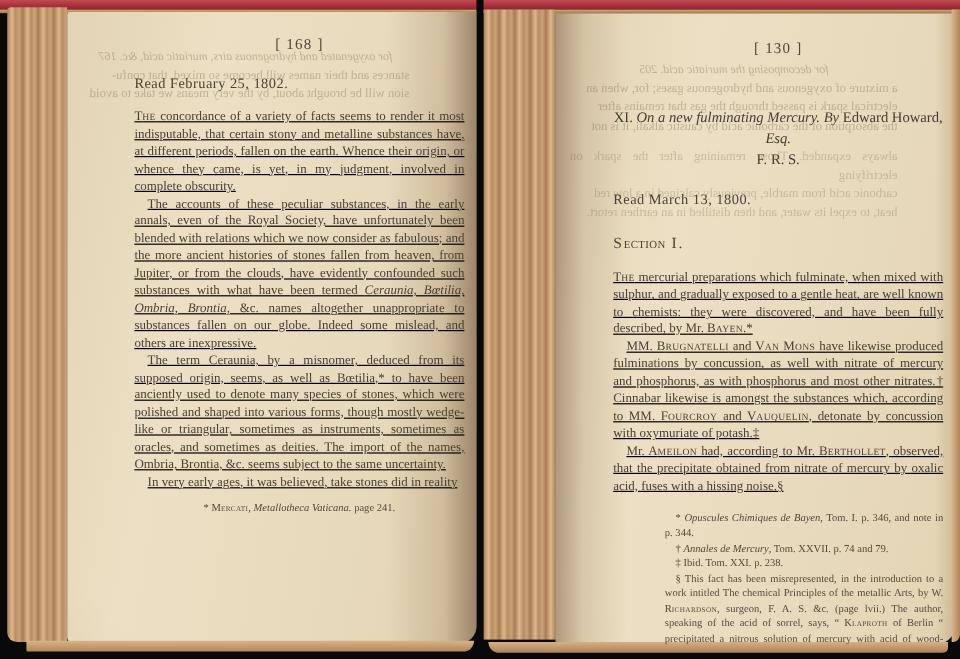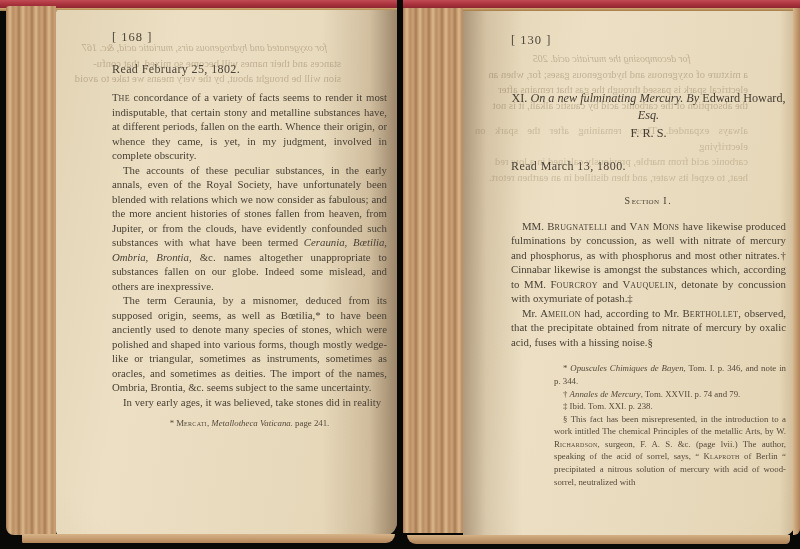--- a/index.html
+++ b/index.html
@@ -47,33 +47,33 @@
     background:linear-gradient(to right, rgba(96,64,38,.42) 0%, rgba(128,94,58,.16) 7%, transparent 18%),
                linear-gradient(to left, rgba(150,112,70,.28) 0%, transparent 5%); }
   .shade-vignette { position:absolute; inset:0; pointer-events:none;
     background:radial-gradient(120% 100% at 50% 45%, transparent 60%, rgba(140,110,70,.14) 100%); }
 
   .content { position:relative; z-index:2; height:100%; }
   .content-left  { padding:0 10px 0 56px; }
   .content-right { padding:0 10px 0 48px; }
 
   .ink { color:#4a4238; }
-  .folio { font-size:12.5px; letter-spacing:1px; color:#4e463b; }
+  .folio { text-align:center; font-size:12.5px; letter-spacing:1px; color:#4e463b; }
   .folio-left  { margin-top:20px; }
   .folio-right { margin-top:22px; }
 
   .title { font-size:12.2px; line-height:17.4px; color:#453d33; }
   .title-left { margin-top:27px; padding-left:13px; text-indent:-13px; text-align:justify; }
   .title-right { margin-top:42px; text-align:center; }
   .title-line2 { text-align:center; font-size:12.2px; color:#453d33; line-height:17px; }
 
   .readline { font-size:12px; margin-top:17px; color:#4a4238; letter-spacing:.4px; }
-  .section-head { text-align:center; font-size:10px; margin-top:21px; color:#4a4238; letter-spacing:1.6px; }
+  .section-head { text-align:left; font-size:13px; margin-top:21px; color:#4a4238; letter-spacing:1.6px; }
 
-  .bodyblock { margin-top:13px; }
+  .bodyblock { margin-top:13px;text-decoration:underline; }
   .bodyblock p {
     font-size:10.8px; line-height:14.5px; text-align:justify;
     color:#494136; text-indent:11px;
   }
   .bodyblock p.first { text-indent:0; }
   .sc { font-variant:small-caps; letter-spacing:.3px; }
 
   .footnote-center { text-align:center; font-size:8.8px; margin-top:9px; color:#55493c; }
   .footnotes { margin-top:13px;margin-left:43px; }
   .footnotes p { font-size:8.8px; line-height:12.6px; color:#55493c; text-align:justify; text-indent:9px; }
@@ -160,20 +160,21 @@
         <div class="folio folio-right">[ 130 ]</div>
 
         <div class="title title-right ink">XI. <i>On a new fulminating Mercury.</i>  <i>By</i> Edward Howard, <i>Esq.</i></div>
         <div class="title-line2">F. R. S.</div>
 
         <div class="readline">Read March 13, 1800.</div>
 
         <div class="section-head">S<span class="sc">ection</span> I.</div>
 
         <div class="bodyblock">
+          <p class="first">T<span class="sc">he</span> mercurial preparations which fulminate, when mixed with sulphur, and gradually exposed to a gentle heat, are well known to chemists: they were discovered, and have been fully described, by Mr. B<span class="sc">ayen</span>.*</p>
           <p>MM. B<span class="sc">rugnatelli</span> and V<span class="sc">an</span> M<span class="sc">ons</span> have likewise produced fulminations by concussion, as well with nitrate of mercury and phosphorus, as with phosphorus and most other nitrates.† Cinnabar likewise is amongst the substances which, according to MM. F<span class="sc">ourcroy</span> and V<span class="sc">auquelin</span>, detonate by concussion with oxymuriate of potash.‡</p>
           <p>Mr. A<span class="sc">meilon</span> had, according to Mr. B<span class="sc">erthollet</span>, observed, that the precipitate obtained from nitrate of mercury by oxalic acid, fuses with a hissing noise.§</p>
         </div>
 
         <div class="footnotes">
           <p>* <i>Opuscules Chimiques de Bayen</i>, Tom. I. p. 346, and note in p. 344.</p>
           <p>† <i>Annales de Mercury</i>, Tom. XXVII. p. 74 and 79.</p>
           <p>‡ Ibid. Tom. XXI. p. 238.</p>
           <p>§ This fact has been misrepresented, in the introduction to a work intitled The chemical Principles of the metallic Arts, by W. R<span class="sc">ichardson</span>, surgeon, F. A. S. &amp;c. (page lvii.)  The author, speaking of the acid of sorrel, says, “ K<span class="sc">laproth</span> of Berlin “ precipitated a nitrous solution of mercury with acid of wood-sorrel, neutralized with</p>
         </div>

